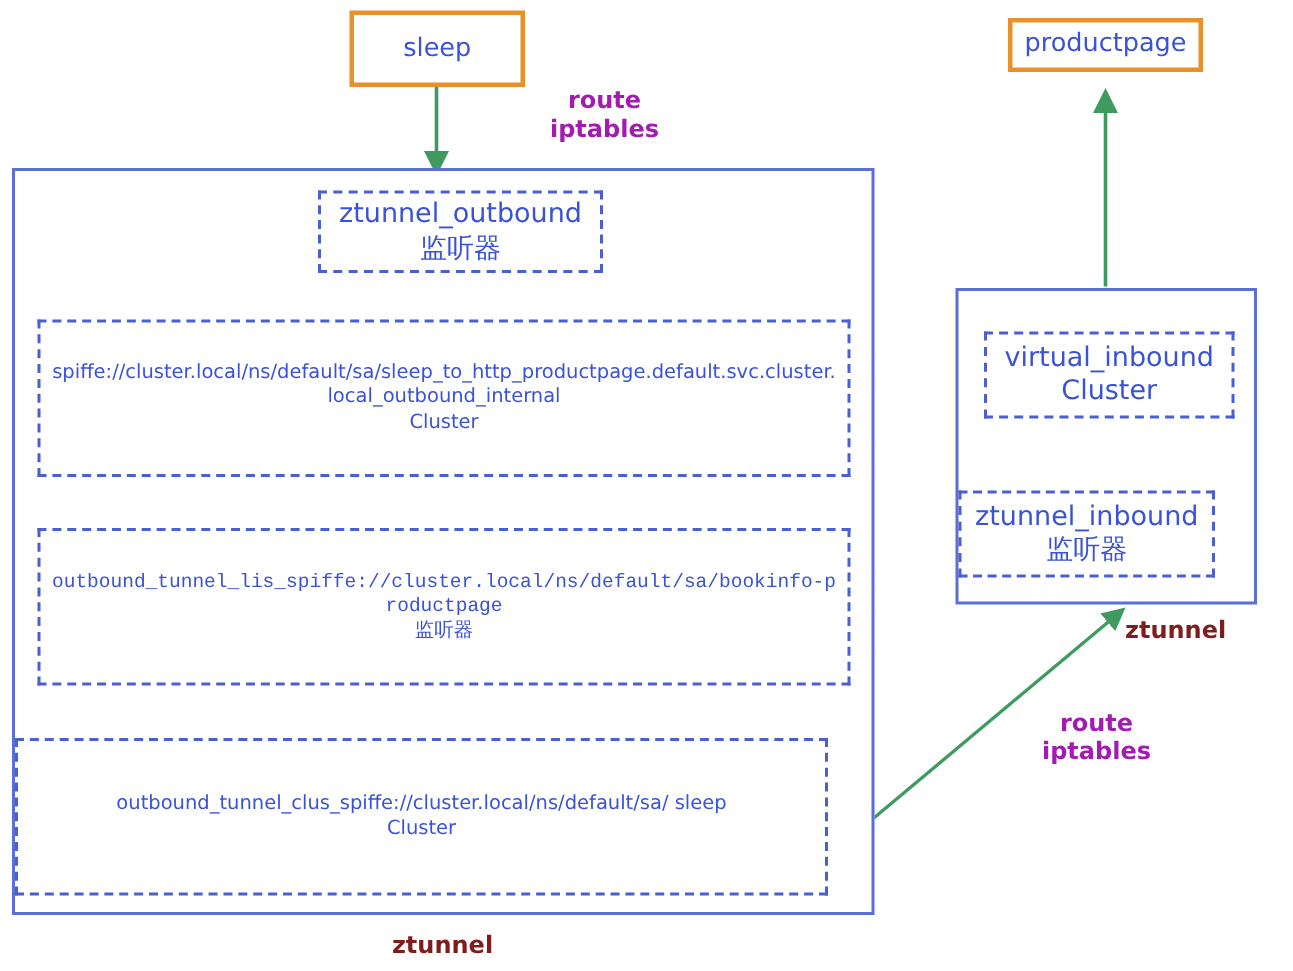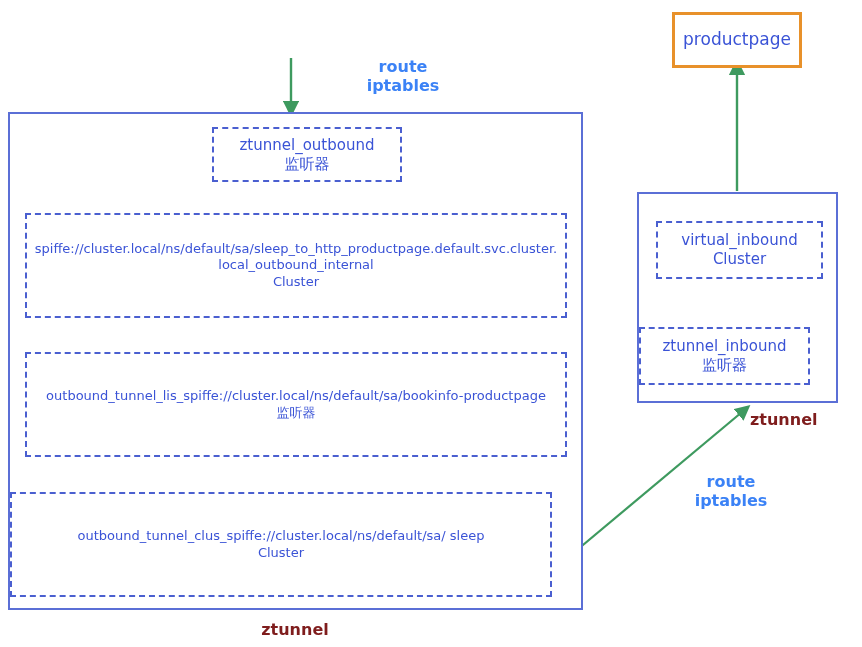--- a/index.html
+++ b/index.html
@@ -21,32 +21,32 @@
     border:2px solid #5b6fd6;
     background:#ffffff;
   }
   .dashed-blue{
     border:2px dashed #4a5fd0;
     background:transparent;
     display:flex;align-items:center;justify-content:center;
     text-align:center;
   }
 
-  .txt-blue{color:#3b82f6;}
+  .txt-blue{color:#a21caf;}
   .txt-orange{color:#7f1d1d;}
 
   .label{
     position:absolute;
     text-align:center;
     line-height:1.18;
     white-space:pre-line;
   }
 
   .node-text{
-    font-size:15px;
+    font-size:18px;
     line-height:1.24;
     color:#3a53d6;
     padding:2px 6px;
     white-space:pre-line;
     word-break:break-all;
   }
   .node-text.small{font-size:13px;}
 
   .big-label{font-size:16px;font-weight:600;}
 
@@ -64,41 +64,44 @@
       </marker>
     </defs>
 
     <line x1="291" y1="58" x2="291" y2="114" stroke="#3e9a5f" stroke-width="2.4" marker-end="url(#ah)"></line>
 
     <line x1="737" y1="191" x2="737" y2="62" stroke="#3e9a5f" stroke-width="2.4" marker-end="url(#ah)"></line>
 
     <line x1="571" y1="555" x2="748" y2="407" stroke="#3e9a5f" stroke-width="2.2" marker-end="url(#ah)"></line>
   </svg>
 
+  <div class="box solid-orange" style="left:233px;top:7px;width:117px;height:51px;">
+    <span class="node-text" style="font-size:17px;">sleep</span>
+  </div>
 
-  <div class="box solid-orange" style="left:672px;top:12px;width:130px;height:56px;">
+  <div class="box solid-orange" style="left:672px;top:12px;width:130px;height:36px;">
     <span class="node-text" style="font-size:17px;">productpage</span>
   </div>
 
   <div class="label txt-blue big-label" style="left:348px;top:58px;width:110px;">route
 iptables</div>
 
   <div class="box solid-blue" style="left:8px;top:112px;width:575px;height:498px;"></div>
 
   <div class="box dashed-blue" style="left:212px;top:127px;width:190px;height:55px;">
     <span class="node-text">ztunnel_outbound
 监听器</span>
   </div>
 
   <div class="box dashed-blue" style="left:25px;top:213px;width:542px;height:105px;">
     <span class="node-text small" style="white-space:pre-line;">spiffe://cluster.local/ns/default/sa/sleep_to_http_productpage.default.svc.cluster.local_outbound_internal
 Cluster</span>
   </div>
 
-  <div class="box dashed-blue" style="left:25px;top:352px;width:542px;height:105px;">
+  <div class="box dashed-blue" style="left:25px;top:352px;width:542px;height:105px;font-family:Liberation Mono, monospace;">
     <span class="node-text small">outbound_tunnel_lis_spiffe://cluster.local/ns/default/sa/bookinfo-productpage
 监听器</span>
   </div>
 
   <div class="box dashed-blue" style="left:10px;top:492px;width:542px;height:105px;">
     <span class="node-text small">outbound_tunnel_clus_spiffe://cluster.local/ns/default/sa/ sleep
 Cluster</span>
   </div>
 
   <div class="label txt-orange big-label" style="left:215px;top:621px;width:160px;">ztunnel</div>

